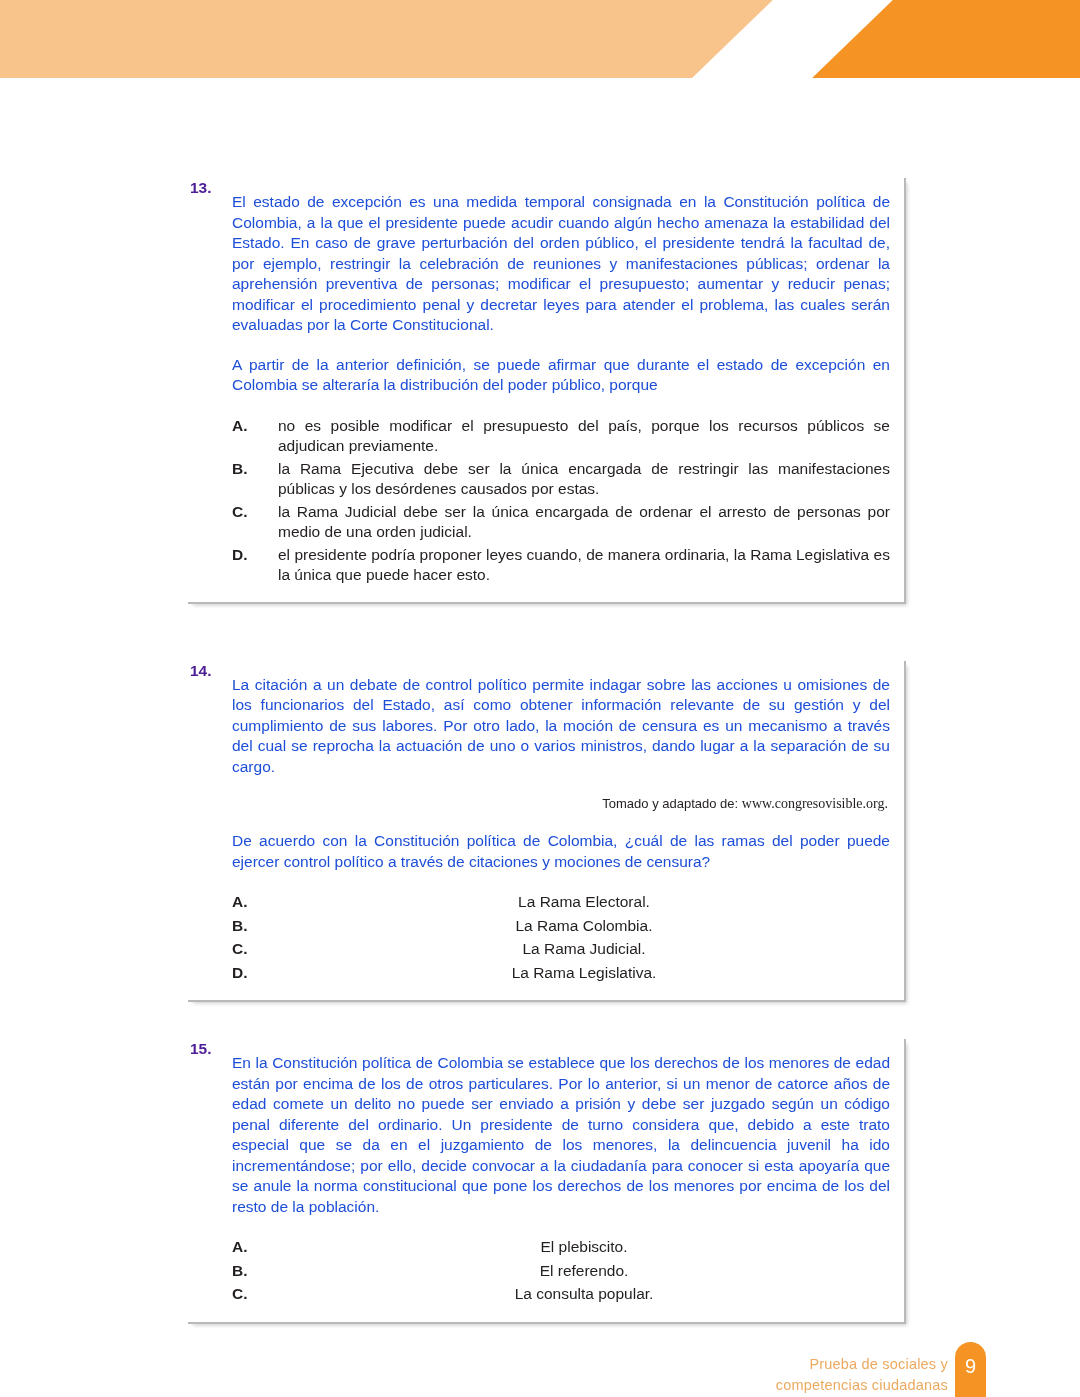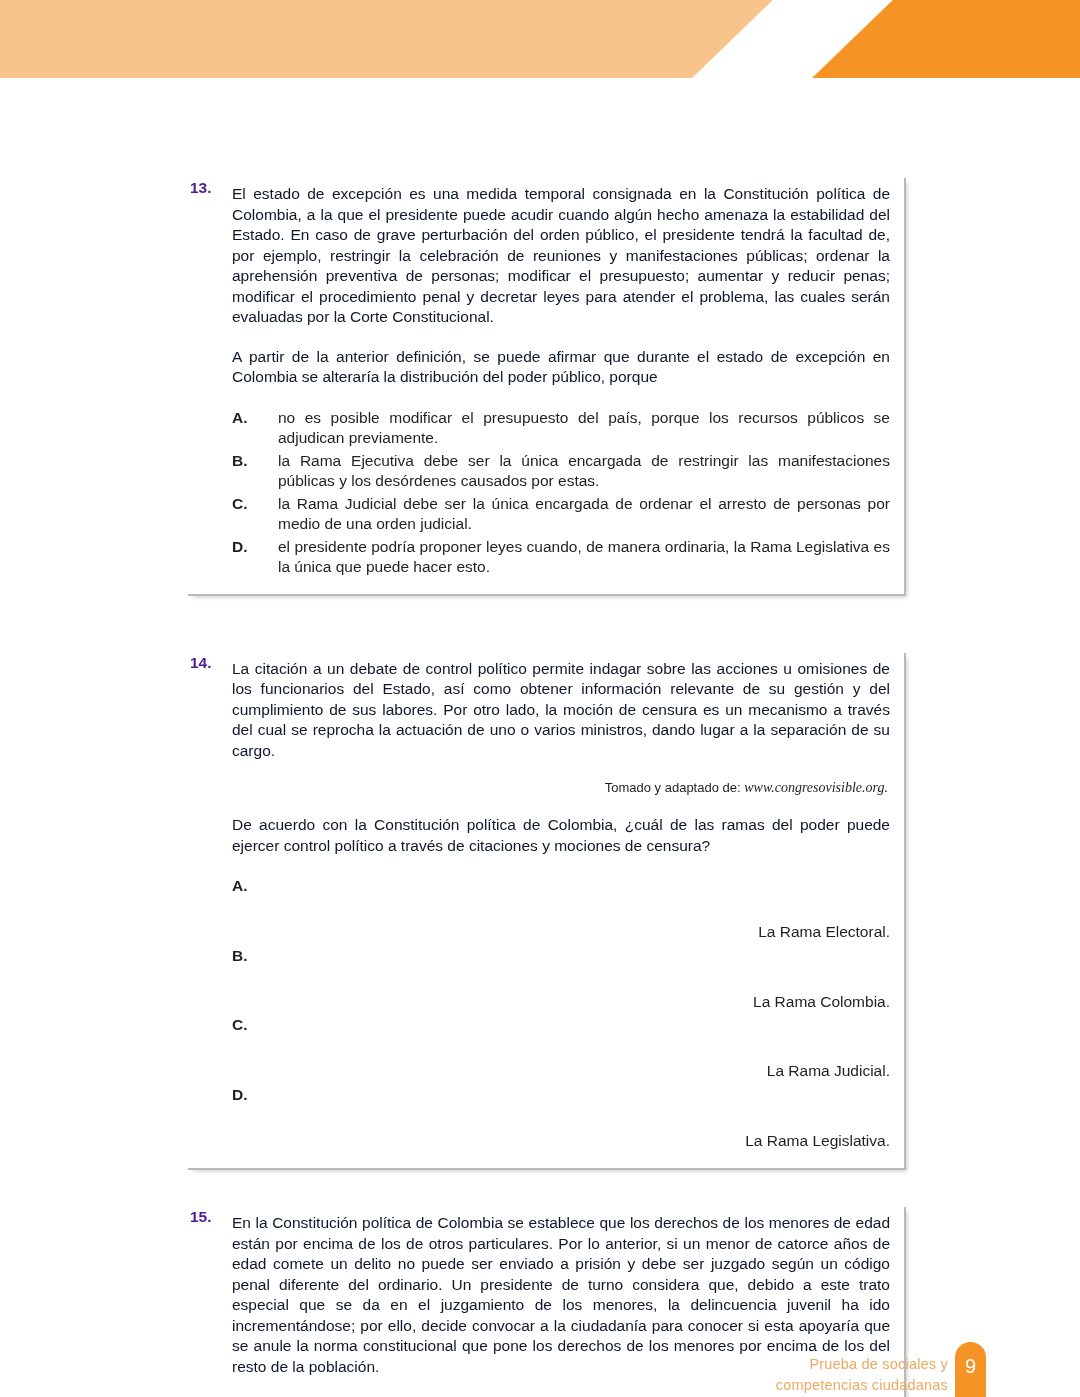--- a/index.html
+++ b/index.html
@@ -89,41 +89,40 @@
     line-height: 20.5px;
     color: #4c1d95;
     text-align: left;
     padding-left: 2px;
   }
   .q-body {
     flex: 1 1 auto;
   }
 
   p.para {
-    margin: 6px 0 0 0;
+    margin: 14px 0 0 0;
     font-size: 15.5px;
     line-height: 20.5px;
     text-align: justify;
-    color: #0f172a;
+    color: #1d4ed8;
   }
   p.para + p.para {
     margin-top: 19px;
   }
 
   .source-line {
     margin-top: 18px;
     font-size: 13px;
     line-height: 18px;
     text-align: right;
     color: #231f20;
     padding-right: 2px;
   }
   .source-url {
     font-family: "Liberation Serif", serif;
-    font-style: italic;
     font-size: 14px;
   }
 
   .options {
     margin-top: 20px;
   }
   .option {
     display: flex;
     align-items: flex-start;
     margin-bottom: 2px;
@@ -135,21 +134,21 @@
     font-weight: bold;
     font-size: 15.5px;
     line-height: 20.5px;
   }
   .opt-text {
     flex: 1 1 auto;
     font-size: 15.5px;
     line-height: 20.5px;
     text-align: justify;
   }
-  .opt-text.nojust { text-align: right; margin-top: 46px; }
+  .opt-text.nojust { text-align: center; }
 
   
   .gap-13-14 { height: 57px; }
   .gap-14-15 { height: 37px; }
 
   
   .footer {
     position: absolute;
     left: 0;
     top: 1342px;

